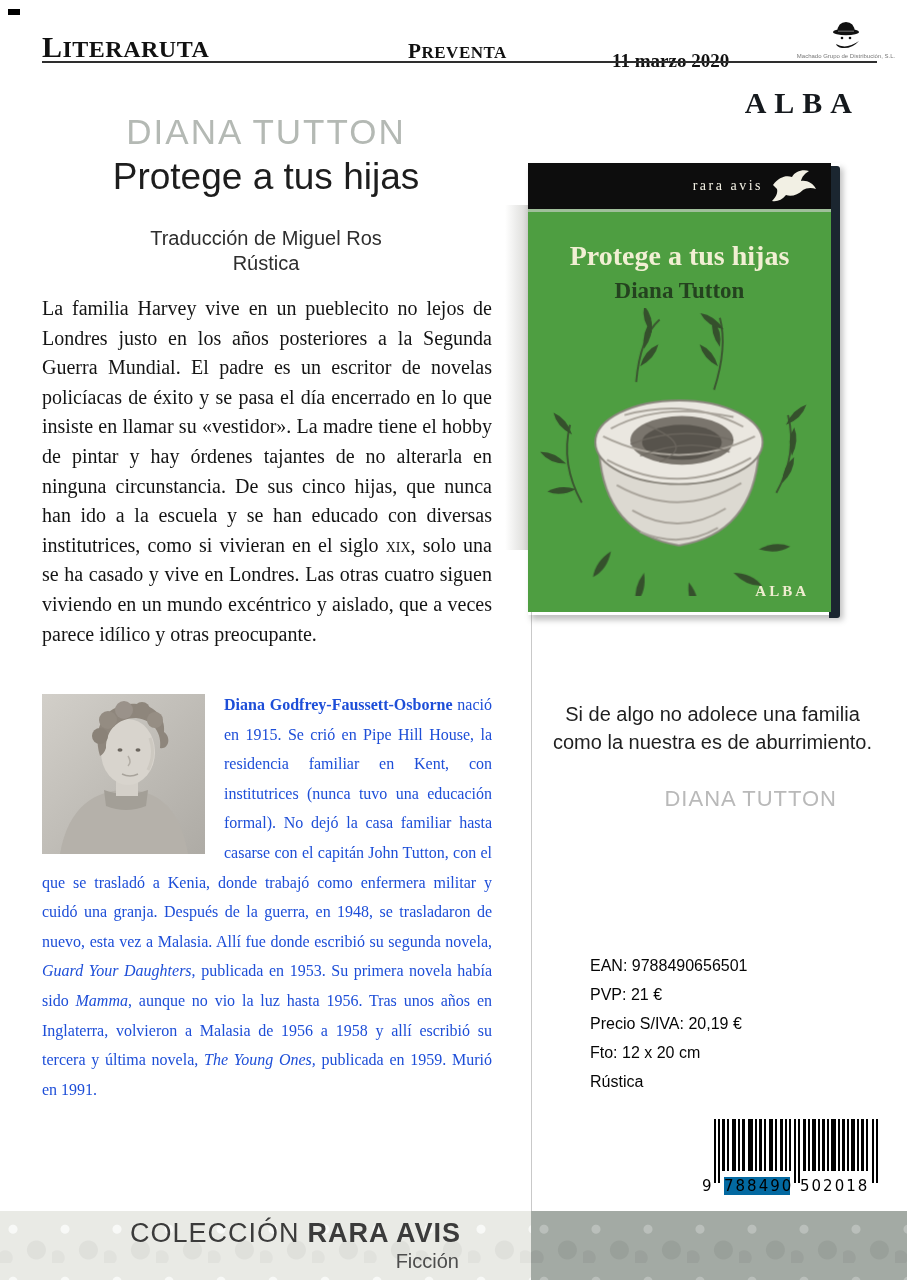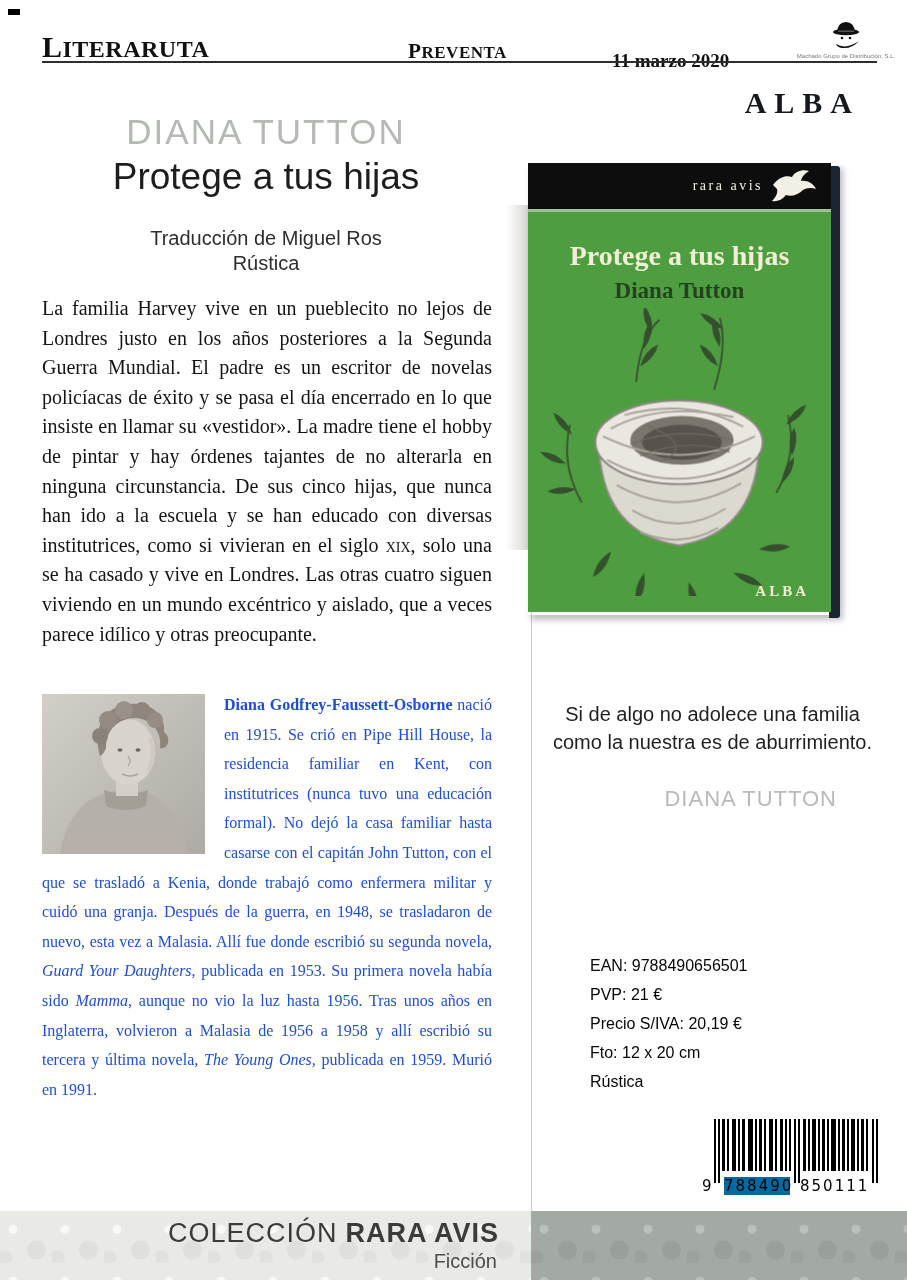--- a/index.html
+++ b/index.html
@@ -135,21 +135,21 @@
 
   
   .footer-left {
     left:0; top:1211px; width:531px; height:69px; background:#e9eae5;
     background-image:
       radial-gradient(circle at 25% 35%, rgba(255,255,255,0.7) 4px, rgba(255,255,255,0) 5px),
       radial-gradient(circle at 70% 75%, rgba(0,0,0,0.045) 9px, rgba(0,0,0,0) 10px),
       radial-gradient(circle at 10% 90%, rgba(0,0,0,0.035) 7px, rgba(0,0,0,0) 8px);
     background-size:52px 52px;
     display:flex; flex-direction:column; justify-content:center; align-items:flex-end;
-    padding-right:32px;
+    padding-right:70px;
   }
   .footer-right {
     left:531px; top:1211px; width:376px; height:69px; background:#a3aaa4;
     background-image:
       radial-gradient(circle at 25% 35%, rgba(255,255,255,0.25) 4px, rgba(255,255,255,0) 5px),
       radial-gradient(circle at 70% 75%, rgba(0,0,0,0.06) 9px, rgba(0,0,0,0) 10px),
       radial-gradient(circle at 10% 90%, rgba(0,0,0,0.05) 7px, rgba(0,0,0,0) 8px);
     background-size:52px 52px;
   }
   .footer-line1 { font-size:27px; color:#3b3b3b; letter-spacing:1px; white-space:nowrap; }
@@ -333,21 +333,21 @@
           <rect x="143" y="0" width="2" height="52"></rect>
         <rect x="147" y="0" width="3" height="52"></rect>
           <rect x="152" y="0" width="2" height="52"></rect>
         <rect x="158" y="0" width="2" height="64"></rect>
           <rect x="162" y="0" width="2" height="64"></rect>
       </g>
     </svg>
     <div class="bc-digits">
       <span class="bc-d0">9</span>
       <span class="bc-g1">788490</span>
-      <span class="bc-g2">850111</span>
+      <span class="bc-g2">502018</span>
     </div>
   </div>
 
   <div class="abs footer-left">
     <div class="footer-line1">
       <span class="light">COLECCIÓN</span><span class="strong">RARA AVIS</span>
     </div>
     <div class="footer-line2">Ficción</div>
   </div>
   <div class="abs footer-right"></div>

